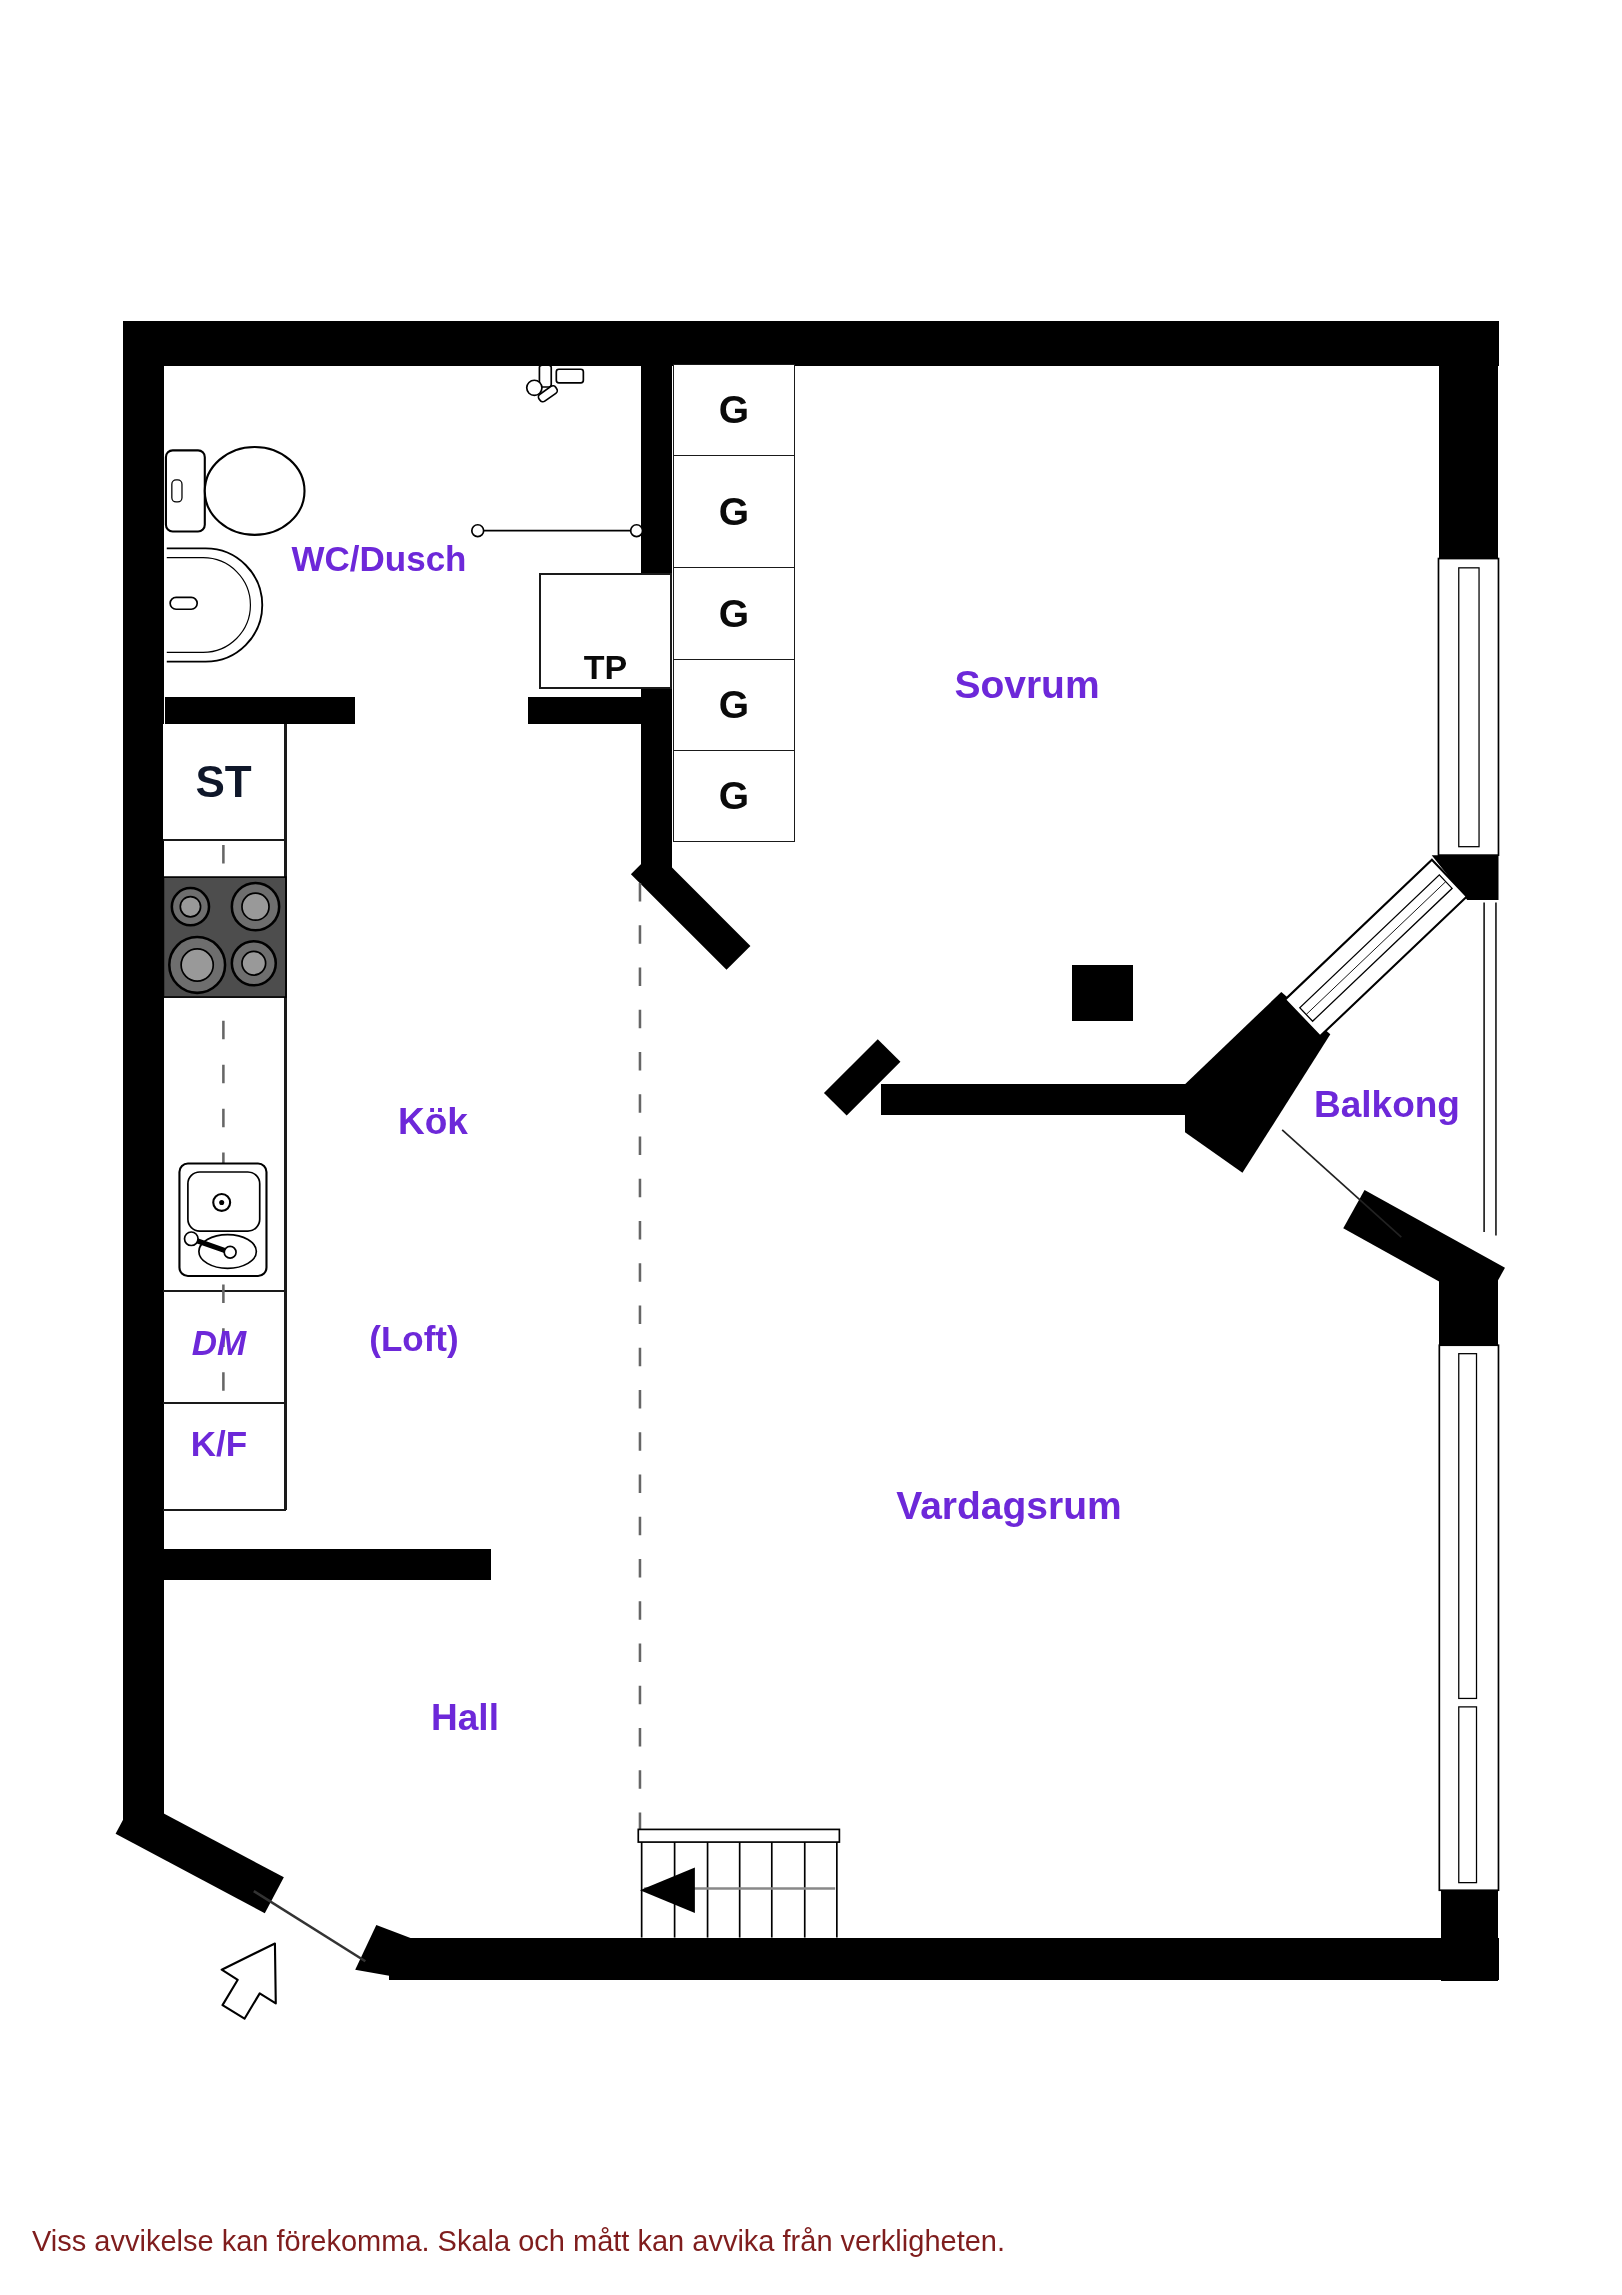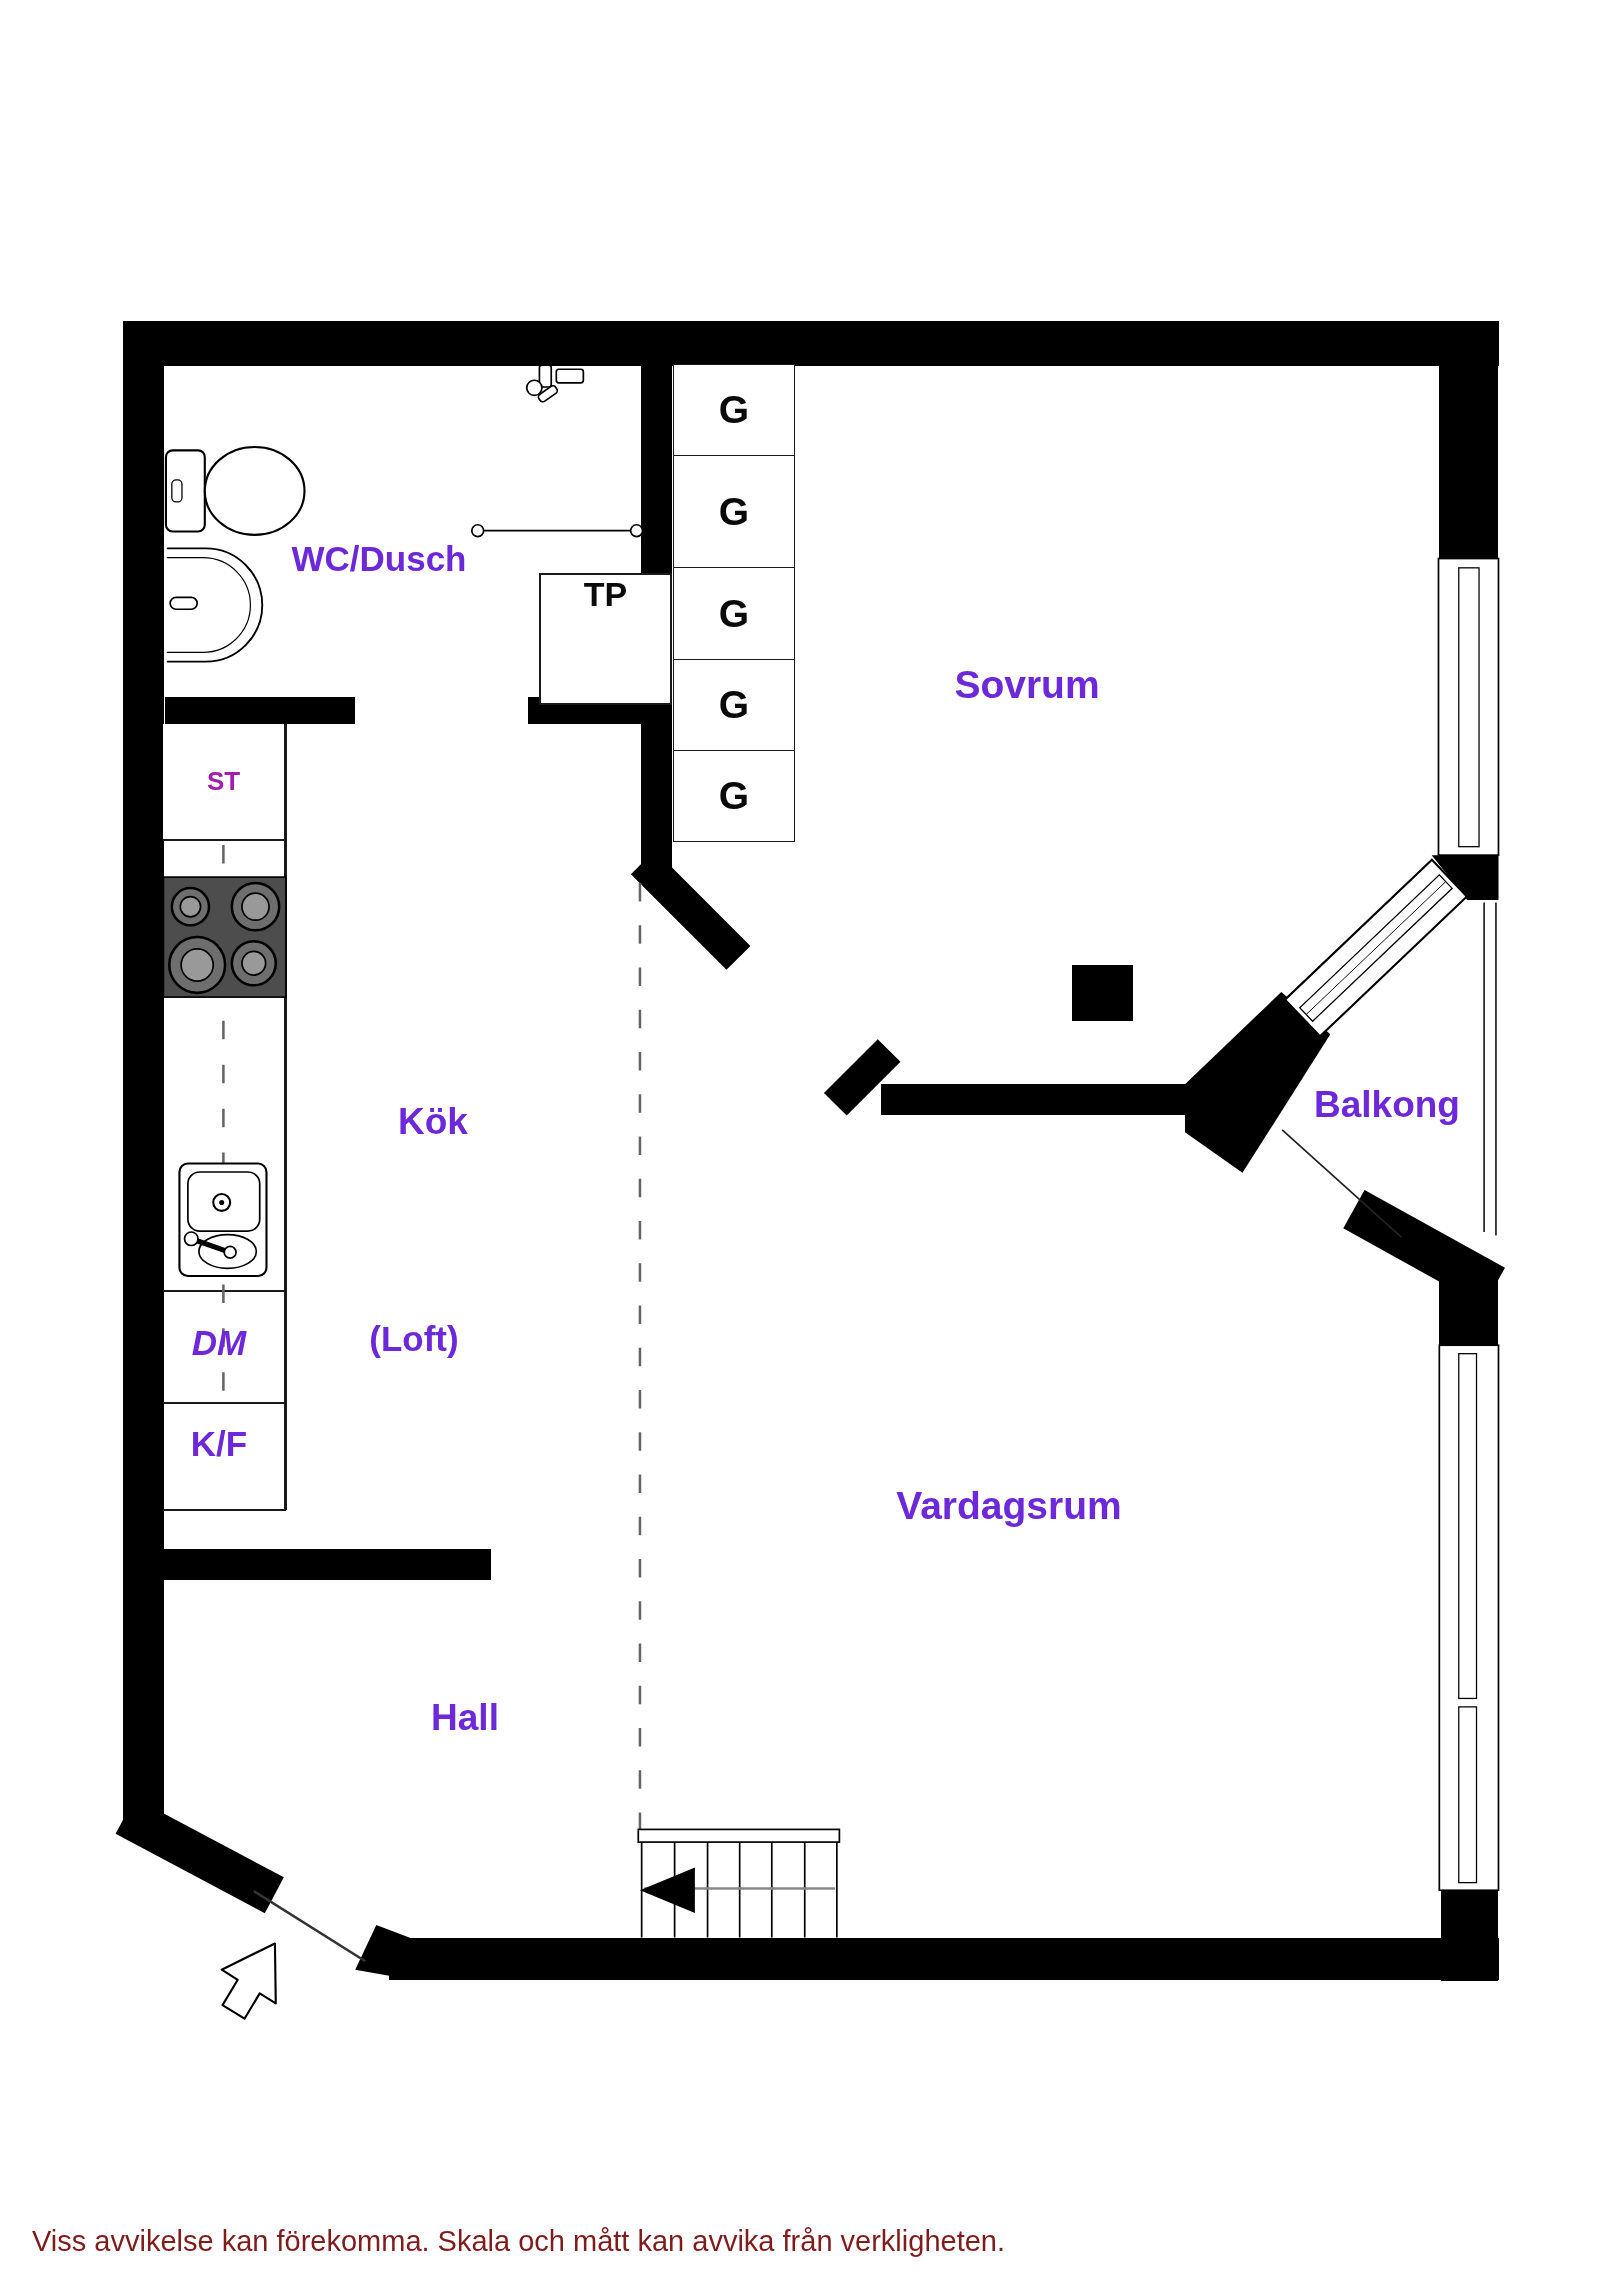--- a/index.html
+++ b/index.html
@@ -9,27 +9,27 @@
   .thinline{position:absolute;background:#1a1a1a;}
   svg.overlay{position:absolute;left:0;top:0;}
   .room-label{position:absolute;transform:translate(-50%,-50%);
               font-weight:700;color:#6d28d9;white-space:nowrap;letter-spacing:0px;}
   .fs46{font-size:39px;text-align:center;} .fs44{font-size:37px;} .fs42{font-size:35px;}
   .g-col{position:absolute;left:673px;top:364px;width:122px;height:478px;
          border:1.7px solid #1a1a1a;box-sizing:border-box;background:#fff;}
   .g-cell{position:absolute;left:0;width:100%;display:flex;align-items:center;justify-content:center;
           box-sizing:border-box;font-weight:700;font-size:39px;color:#0a0a0a;}
   .g-cell + .g-cell{border-top:1.7px solid #1a1a1a;}
-  .tp-box{position:absolute;left:539px;top:573px;width:133px;height:132px;border:2.5px solid #1a1a1a;
-          box-sizing:border-box;display:flex;align-items:flex-start;justify-content:center;
+  .tp-box{position:absolute;left:539px;top:573px;width:133px;height:116px;border:2.5px solid #1a1a1a;
+          box-sizing:border-box;display:flex;align-items:flex-end;justify-content:center;
           font-weight:700;font-size:34px;color:#0a0a0a;background:#fff;}
   .st-box{position:absolute;left:163px;top:724px;width:123px;height:117px;
           border-right:2.5px solid #1a1a1a;border-bottom:2.5px solid #1a1a1a;box-sizing:border-box;
           display:flex;align-items:center;justify-content:center;
-          font-weight:700;font-size:26px;color:#a21caf;background:#fff;}
+          font-weight:700;font-size:44px;color:#0f172a;background:#fff;}
   .disclaimer{position:absolute;left:32px;top:2225px;font-size:29px;font-weight:400;color:#7f1d1d;}
 </style>
 </head>
 <body>
 
 <div class="canvas">
 
   <div class="wall" style="left:123px;top:321px;width:1376px;height:45px;"></div>
   <div class="wall" style="left:123px;top:321px;width:41px;height:1509px;"></div>
   <div class="wall" style="left:641px;top:366px;width:31px;height:513px;"></div>

